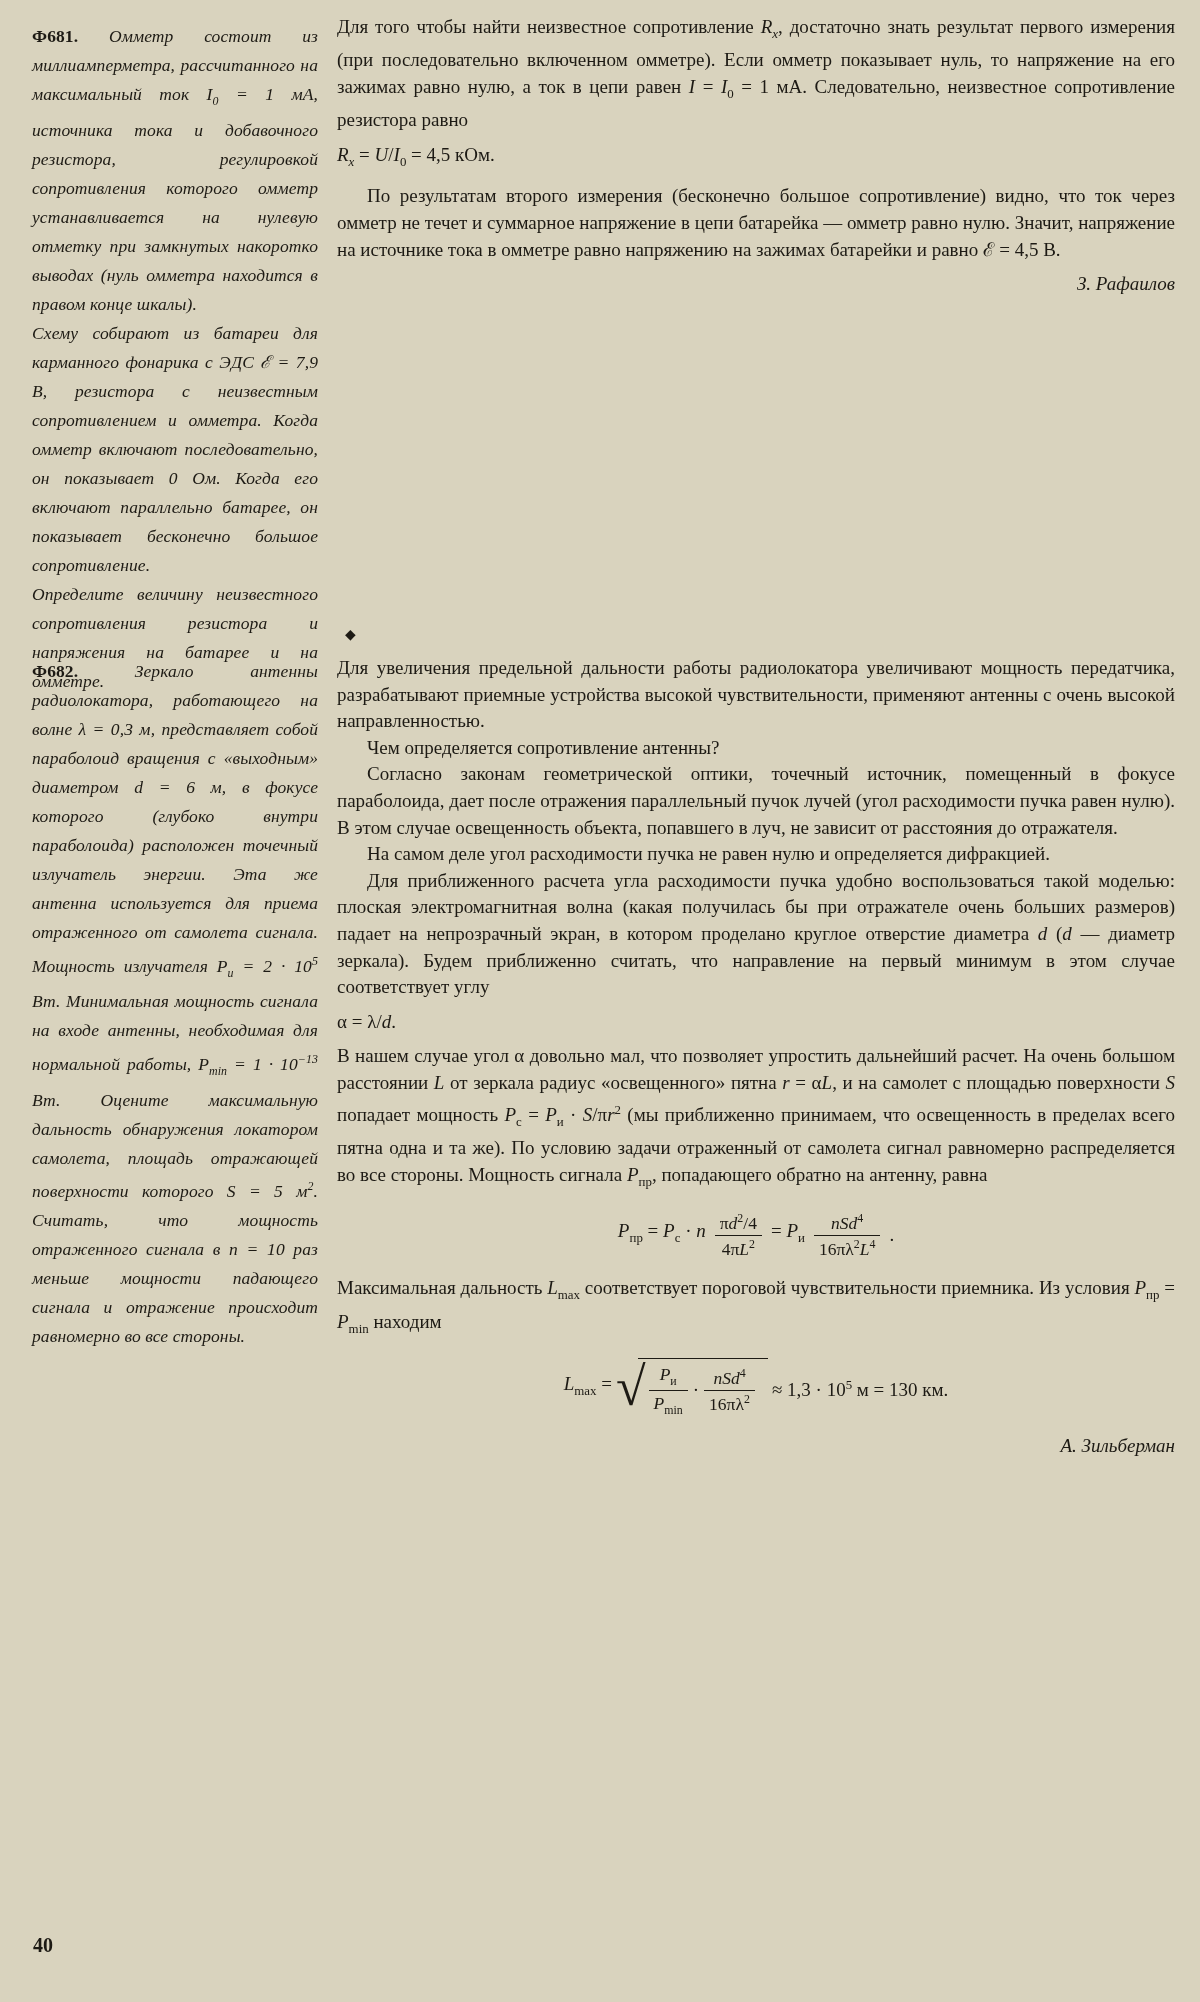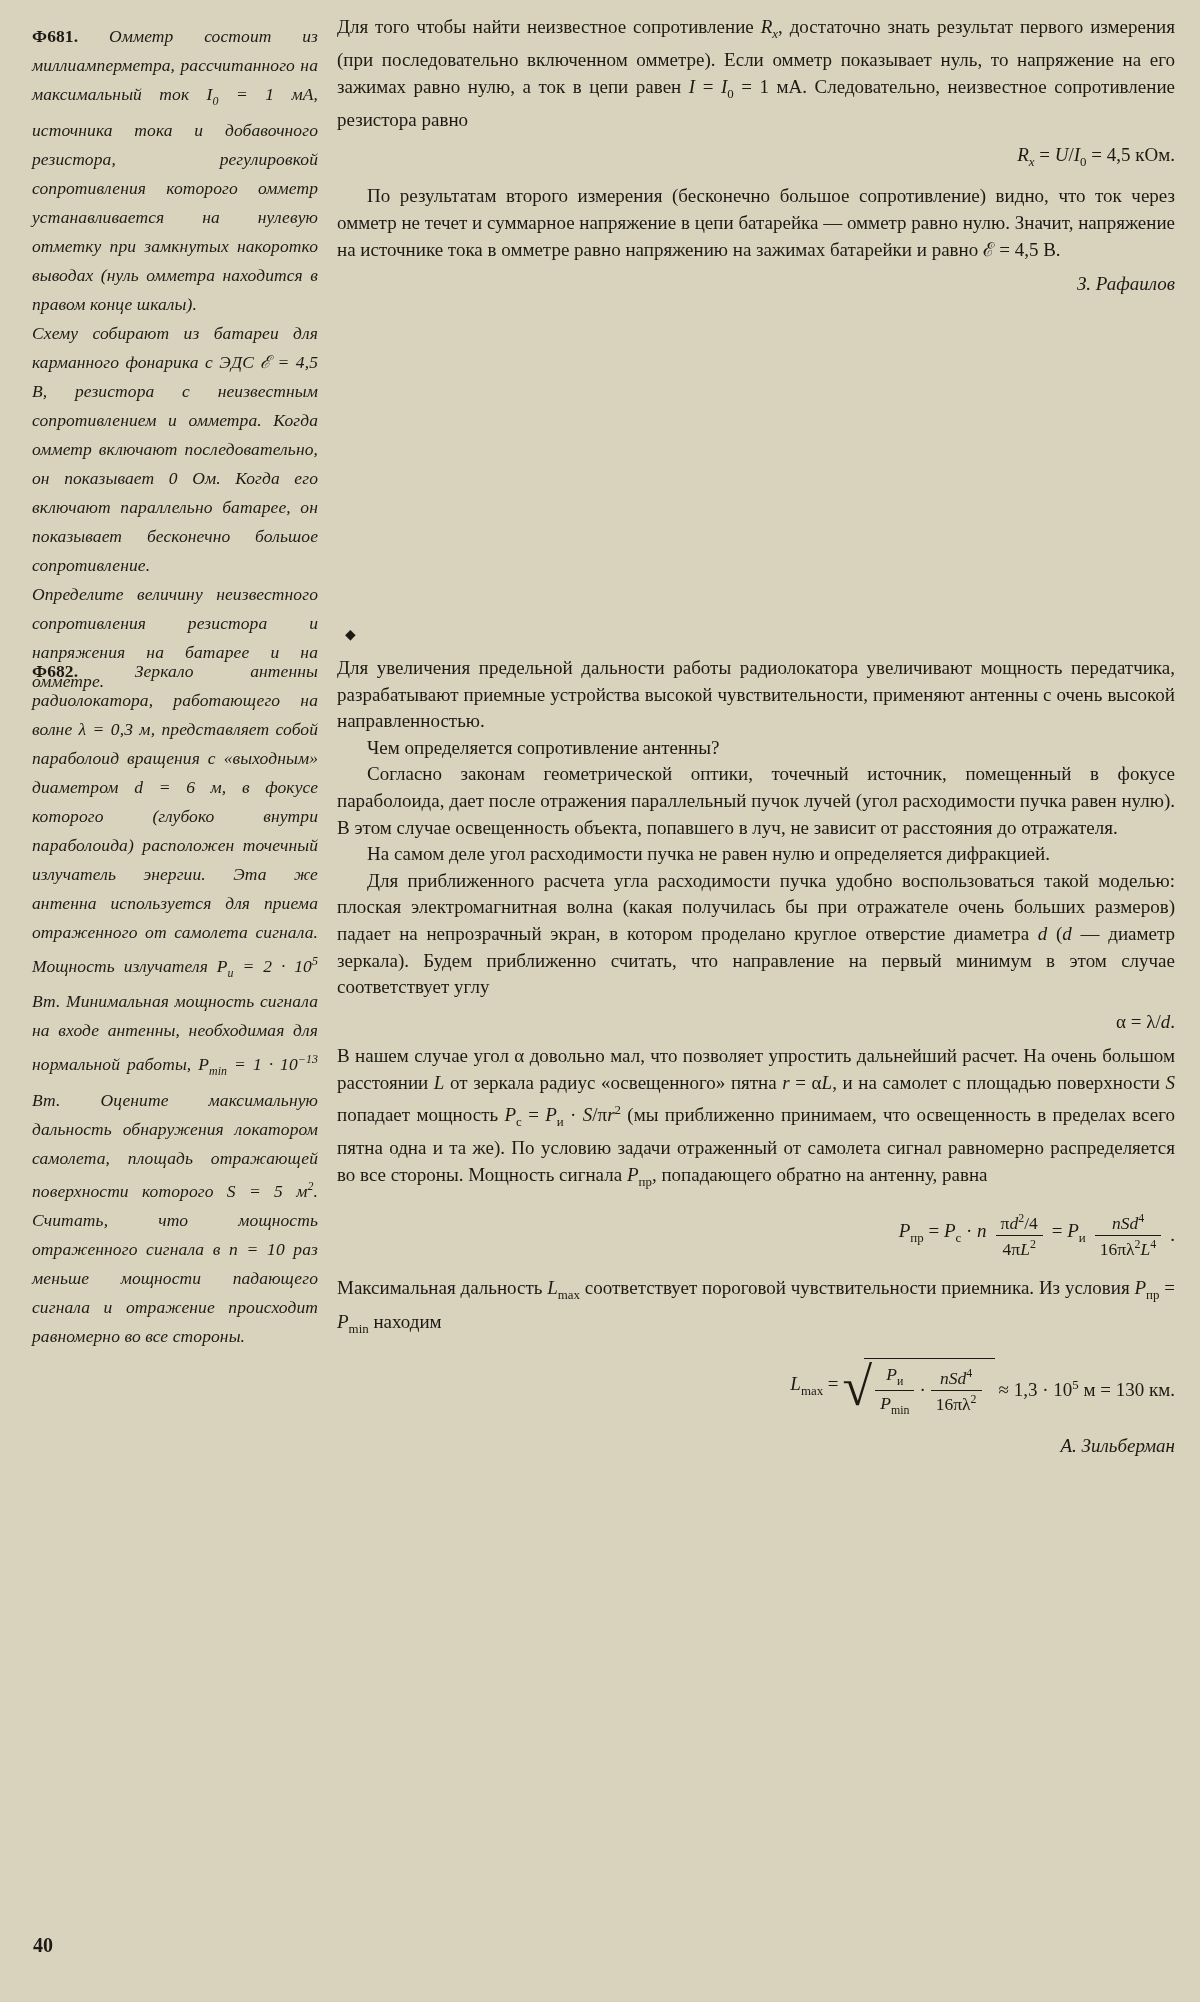--- a/index.html
+++ b/index.html
@@ -22,23 +22,23 @@
   #f682 { top:657px; }
   #sol1, #sol2 {
     left:337px; width:838px;
     font-size:19px; line-height:26.6px;
   }
   #sol1 { top:14px; }
   #sol2 { top:655px; }
   .plabel { font-weight:700; font-style:normal; }
   .para { margin:0; }
   .indent { text-indent:30px; }
-  .formula { text-align:right; margin:8px 0; font-style:normal; }
+  .formula { text-align:left; margin:8px 0; font-style:normal; }
   .formula-display {
-    display:flex; align-items:center; justify-content:flex-end;
+    display:flex; align-items:center; justify-content:center;
     gap:4px; margin:16px 0; text-align:center;
   }
   .frac {
     display:inline-block; vertical-align:middle; text-align:center;
     font-size:17.5px; line-height:1.15; margin:0 5px;
   }
   .frac .num { display:block; border-bottom:1.4px solid #1d1a14; padding:1px 5px 2px; }
   .frac .den { display:block; padding:2px 5px 0; }
   .sqrt { display:inline-flex; align-items:center; }
   .sqrt .radical { font-size:54px; line-height:0.85; font-weight:300; margin-right:-8px; }
@@ -55,21 +55,21 @@
 </head>
 <body>
 
 <div>
 
   <section class="block" id="f681">
     <p class="para">
       <b class="plabel">Ф681.</b>
       <span>Омметр состоит из миллиамперметра, рассчитанного на максимальный ток I<sub>0</sub> = 1 мА, источника тока и добавочного резистора, регулировкой сопротивления которого омметр устанавливается на нулевую отметку при замкнутых накоротко выводах (нуль омметра находится в правом конце шкалы).</span>
     </p>
-    <p class="para">Схему собирают из батареи для карманного фонарика с ЭДС ℰ = 4,5 В, резистора с неизвестным сопротивлением и омметра. Когда омметр включают последовательно, он показывает 0 Ом. Когда его включают параллельно батарее, он показывает бесконечно большое сопротивление.</p>
+    <p class="para">Схему собирают из батареи для карманного фонарика с ЭДС ℰ = 7,9 В, резистора с неизвестным сопротивлением и омметра. Когда омметр включают последовательно, он показывает 0 Ом. Когда его включают параллельно батарее, он показывает бесконечно большое сопротивление.</p>
     <p class="para">Определите величину неизвестного сопротивления резистора и напряжения на батарее и на омметре.</p>
   </section>
 
   <section class="block" id="f682">
     <p class="para">
       <b class="plabel">Ф682.</b>
       <span>Зеркало антенны радиолокатора, работающего на волне λ = 0,3 м, представляет собой параболоид вращения с «выходным» диаметром d = 6 м, в фокусе которого (глубоко внутри параболоида) расположен точечный излучатель энергии. Эта же антенна используется для приема отраженного от самолета сигнала. Мощность излучателя P<sub>и</sub> = 2 · 10<sup>5</sup> Вт. Минимальная мощность сигнала на входе антенны, необходимая для нормальной работы, P<sub>min</sub> = 1 · 10<sup>−13</sup> Вт. Оцените максимальную дальность обнаружения локатором самолета, площадь отражающей поверхности которого S = 5 м<sup>2</sup>. Считать, что мощность отраженного сигнала в n = 10 раз меньше мощности падающего сигнала и отражение происходит равномерно во все стороны.</span>
     </p>
   </section>
 

